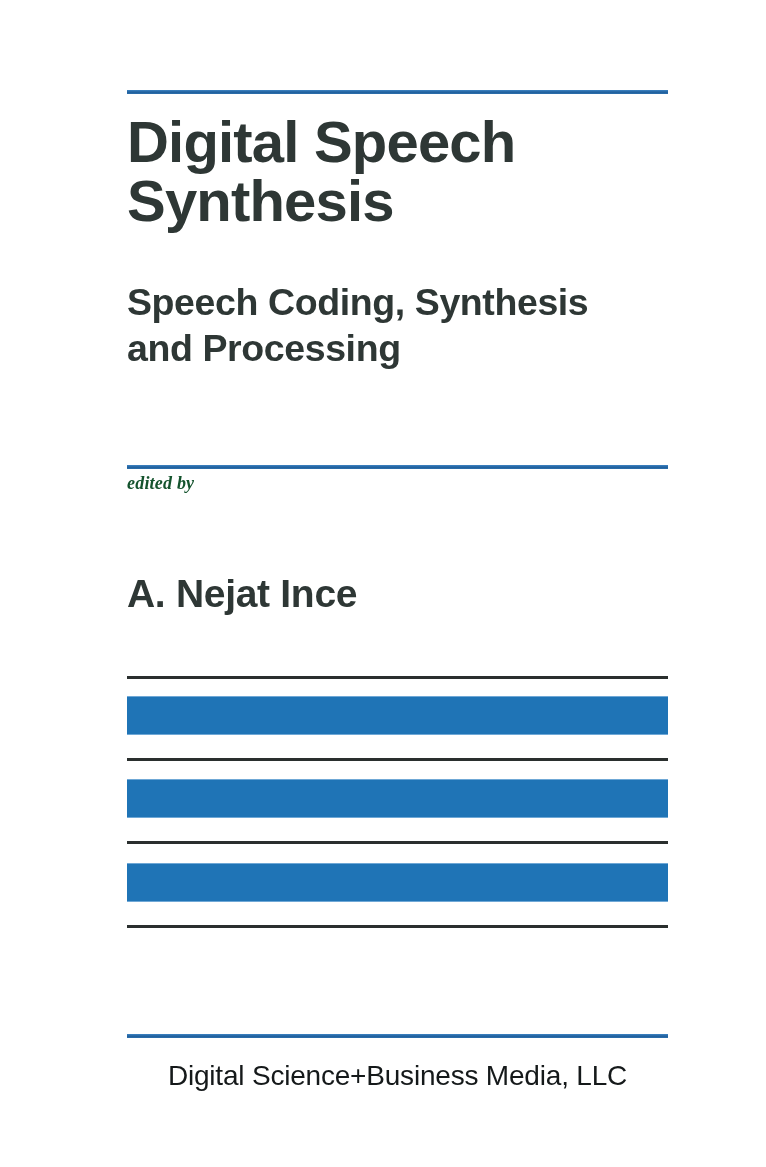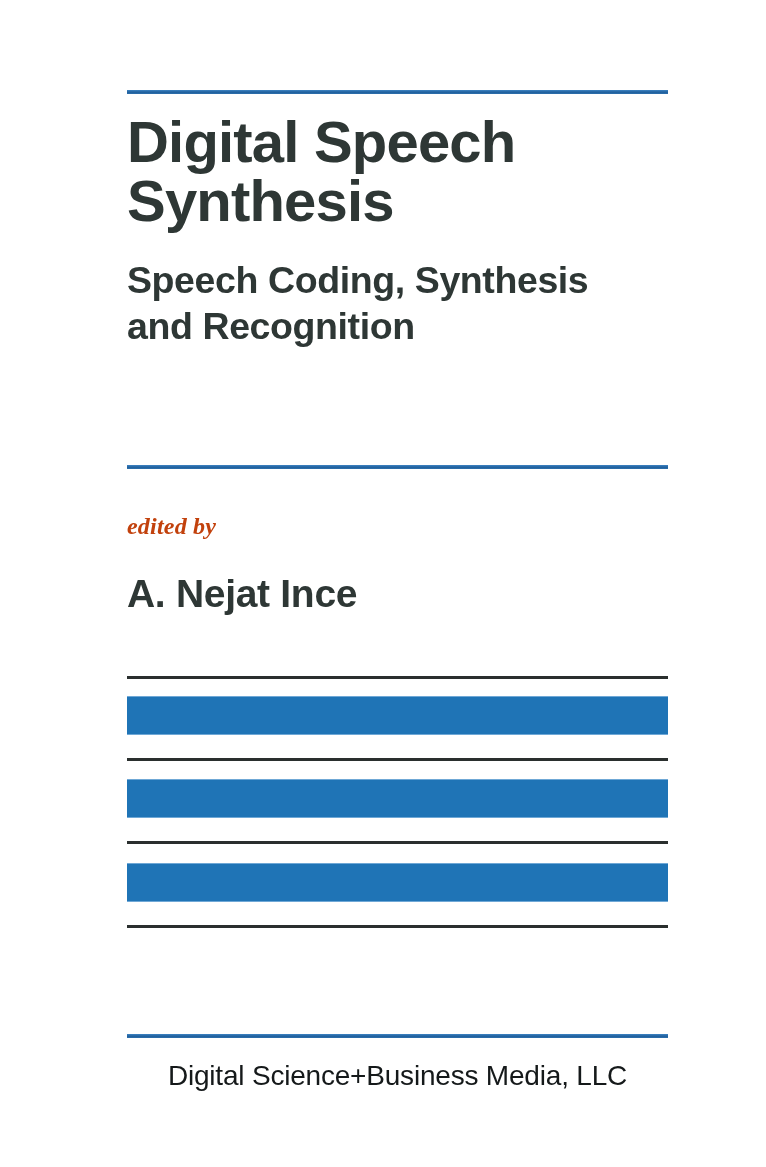--- a/index.html
+++ b/index.html
@@ -51,41 +51,41 @@
     letter-spacing: -0.8px;
   }
 
   #title-block .tline {
     display: block;
     white-space: nowrap;
   }
 
   
   #subtitle-block {
-    top: 258px;
+    top: 280px;
     color: #2e3735;
     font-weight: bold;
     font-size: 37.5px;
     line-height: 1.22;
     letter-spacing: -0.4px;
   }
 
   #subtitle-block .sline {
     display: block;
     white-space: nowrap;
   }
 
   
   #edited-by-label {
-    top: 513px;
+    top: 473px;
     font-family: "Liberation Serif", serif;
     font-style: italic;
     font-weight: bold;
-    font-size: 24px;
-    color: #c2410c;
+    font-size: 18px;
+    color: #14532d;
     letter-spacing: 0.2px;
   }
 
   #editor-name {
     top: 536px;
     font-weight: bold;
     font-size: 39px;
     color: #2e3735;
     letter-spacing: -0.3px;
     line-height: 1.1;
@@ -133,21 +133,21 @@
 
   <div class="col blue-rule" id="rule-top"></div>
 
   <div class="col" id="title-block">
     <span class="tline">Digital Speech</span>
     <span class="tline">Synthesis</span>
   </div>
 
   <div class="col" id="subtitle-block">
     <span class="sline">Speech Coding, Synthesis</span>
-    <span class="sline">and Recognition</span>
+    <span class="sline">and Processing</span>
   </div>
 
   <div class="col blue-rule" id="rule-editor"></div>
 
   <div class="col" id="edited-by-label">edited by</div>
   <div class="col" id="editor-name">A. Nejat Ince</div>
 
   <div class="col" id="decor-band">
     <div class="decor-dark-rule" style="top:0px"></div>
     <div class="decor-blue-bar" style="top:20px"></div>

